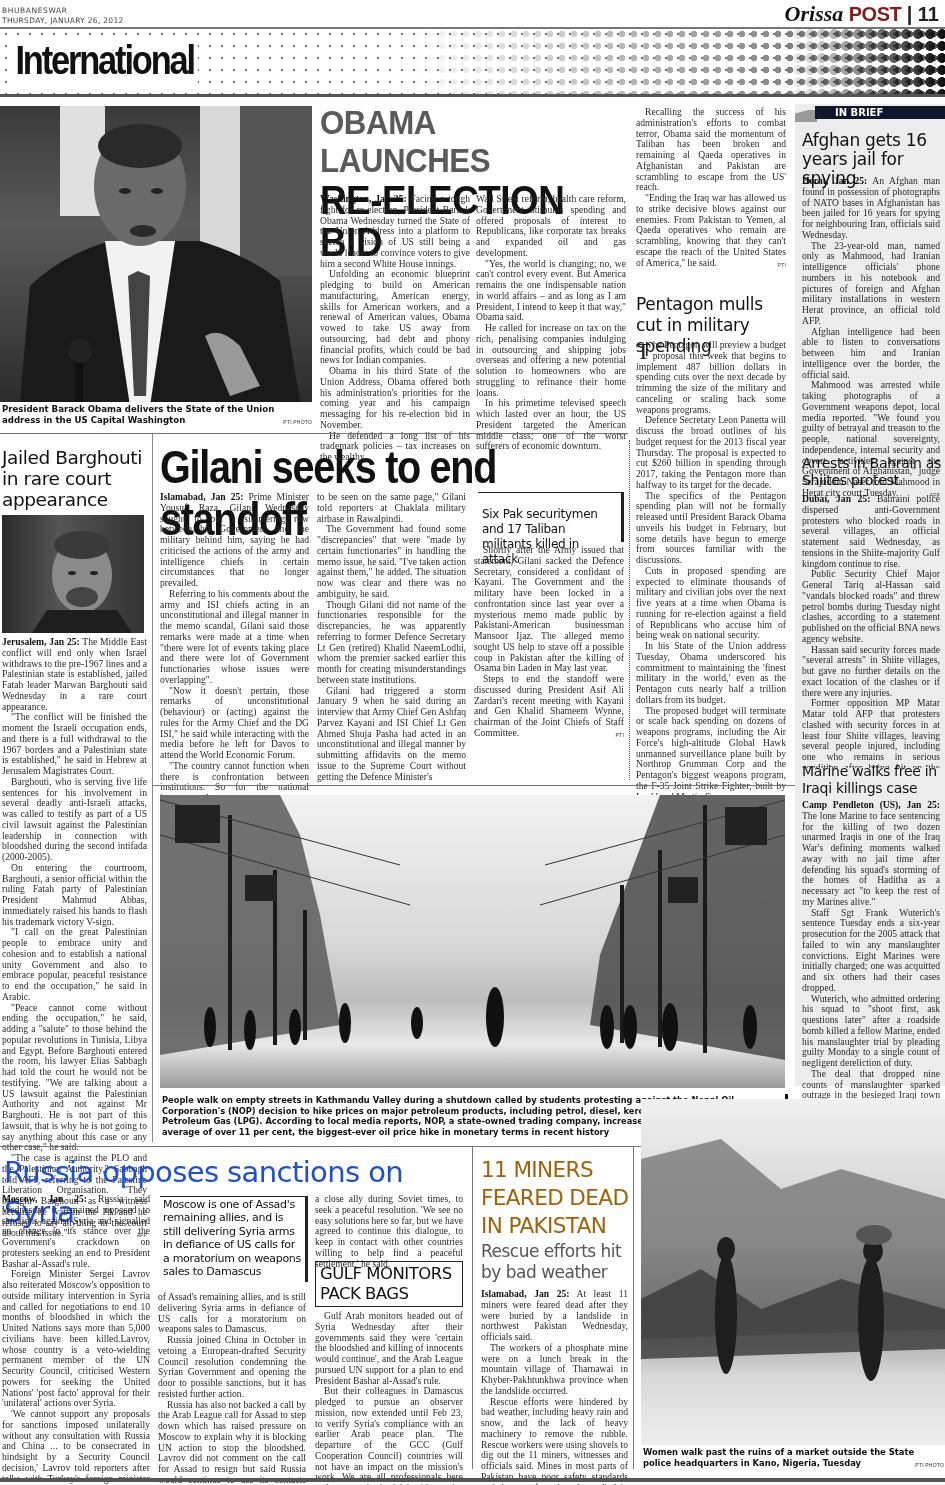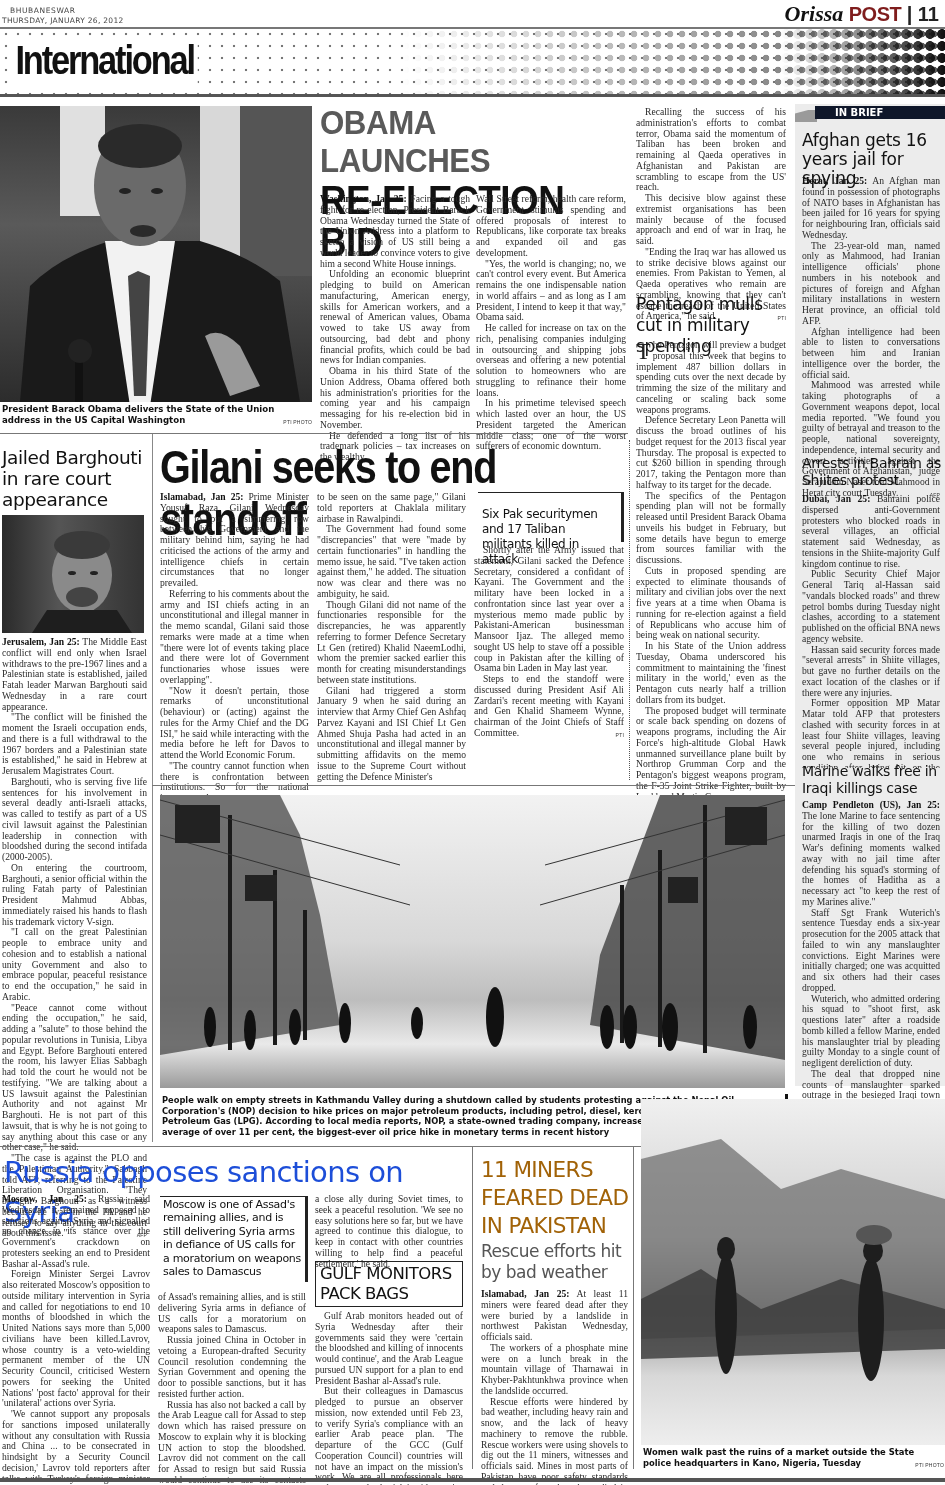--- a/index.html
+++ b/index.html
@@ -26,21 +26,21 @@
  background-size:12px 12px;-webkit-mask-image:linear-gradient(to right,rgba(0,0,0,0),rgba(0,0,0,1));mask-image:linear-gradient(to right,rgba(0,0,0,0),rgba(0,0,0,1))}
 .dots3{position:absolute;left:780px;top:28px;width:165px;height:66px;
  background-image:radial-gradient(circle,#111 4.6px,transparent 5.2px);
  background-size:12px 12px;-webkit-mask-image:linear-gradient(to right,rgba(0,0,0,0),rgba(0,0,0,1));mask-image:linear-gradient(to right,rgba(0,0,0,0),rgba(0,0,0,1))}
 .brief{position:absolute;left:795px;top:104px;width:150px;height:664px;background:#ececec}
 </style>
 </head>
 <body>
 
 <div class="abs" style="left:0;top:0;width:945px;height:28px;">
-  <div class="abs sans" style="left:10px;top:6px;font-size:7.5px;letter-spacing:.6px;color:#444">BHUBANESWAR</div>
+  <div class="abs sans" style="left:2px;top:6px;font-size:7.5px;letter-spacing:.6px;color:#444">BHUBANESWAR</div>
   <div class="abs sans" style="left:2px;top:16px;font-size:7.5px;letter-spacing:.3px;color:#444">THURSDAY, JANUARY 26, 2012</div>
   <div class="abs" style="right:6px;top:2px;white-space:nowrap;font-size:22px;line-height:24px">
     <span style="font-family:'Liberation Serif',serif;font-style:italic;font-weight:bold;color:#111">Orissa</span>
     <span style="font-family:'Liberation Sans',sans-serif;font-weight:bold;color:#7f1d1d;font-size:20px;letter-spacing:-.5px">POST</span>
     <span style="font-family:'Liberation Sans',sans-serif;font-weight:bold;color:#222;font-size:20px">|</span>
     <span style="font-family:'Liberation Sans',sans-serif;font-weight:bold;color:#222;font-size:20px">11</span>
   </div>
 </div>
 <div class="rule-h" style="left:0;top:27px;width:945px;height:2px;background:#777"></div>
 <div class="dots"></div>
@@ -83,21 +83,20 @@
   <p>He defended a long list of his trademark policies – tax increases on the wealthy,</p>
 </div>
 <div class="abs body-text" style="left:476px;top:194px;width:150px">
   <p class="first">Wall Street reform, health care reform, Government stimulus spending and offered proposals of interest to Republicans, like corporate tax breaks and expanded oil and gas development.</p>
   <p>"Yes, the world is changing; no, we can't control every event. But America remains the one indispensable nation in world affairs – and as long as I am President, I intend to keep it that way," Obama said.</p>
   <p>He called for increase on tax on the rich, penalising companies indulging in outsourcing and shipping jobs overseas and offering a new potential solution to homeowners who are struggling to refinance their home loans.</p>
   <p>In his primetime televised speech which lasted over an hour, the US President targeted the American middle class; one of the worst sufferers of economic downturn.</p>
 </div>
 <div class="abs body-text" style="left:636px;top:107px;width:150px">
   <p>Recalling the success of his administration's efforts to combat terror, Obama said the momentum of Taliban has been broken and remaining al Qaeda operatives in Afghanistan and Pakistan are scrambling to escape from the US' reach.</p>
-  <p>This decisive blow against these extremist organisations has been mainly because of the focused approach and end of war in Iraq, he said.</p>
   <p><span>"Ending the Iraq war has allowed us to strike decisive blows against our enemies. From Pakistan to Yemen, al Qaeda operatives who remain are scrambling, knowing that they can't escape the reach of the United States of America," he said.</span> <span class="credit">PTI</span></p>
 </div>
 
 <div class="abs sans" style="left:636px;top:294px;width:156px;font-size:17px;line-height:21px;color:#111;letter-spacing:-.3px">Pentagon mulls cut in military spending</div>
 <div class="abs body-text" style="left:636px;top:340px;width:150px">
   <p class="first"><span style="float:left;font-size:24px;line-height:20px;margin:1px 2px 0 0;color:#222">T</span><span>he Pentagon will preview a budget proposal this week that begins to implement 487 billion dollars in spending cuts over the next decade by trimming the size of the military and canceling or scaling back some weapons programs.</span></p>
   <p>Defence Secretary Leon Panetta will discuss the broad outlines of his budget request for the 2013 fiscal year Thursday. The proposal is expected to cut $260 billion in spending through 2017, taking the Pentagon more than halfway to its target for the decade.</p>
   <p>The specifics of the Pentagon spending plan will not be formally released until President Barack Obama unveils his budget in February, but some details have begun to emerge from sources familiar with the discussions.</p>
   <p>Cuts in proposed spending are expected to eliminate thousands of military and civilian jobs over the next five years at a time when Obama is running for re-election against a field of Republicans who accuse him of being weak on national security.</p>
   <p>In his State of the Union address Tuesday, Obama underscored his commitment to maintaining the 'finest military in the world,' even as the Pentagon cuts nearly half a trillion dollars from its budget.</p>

